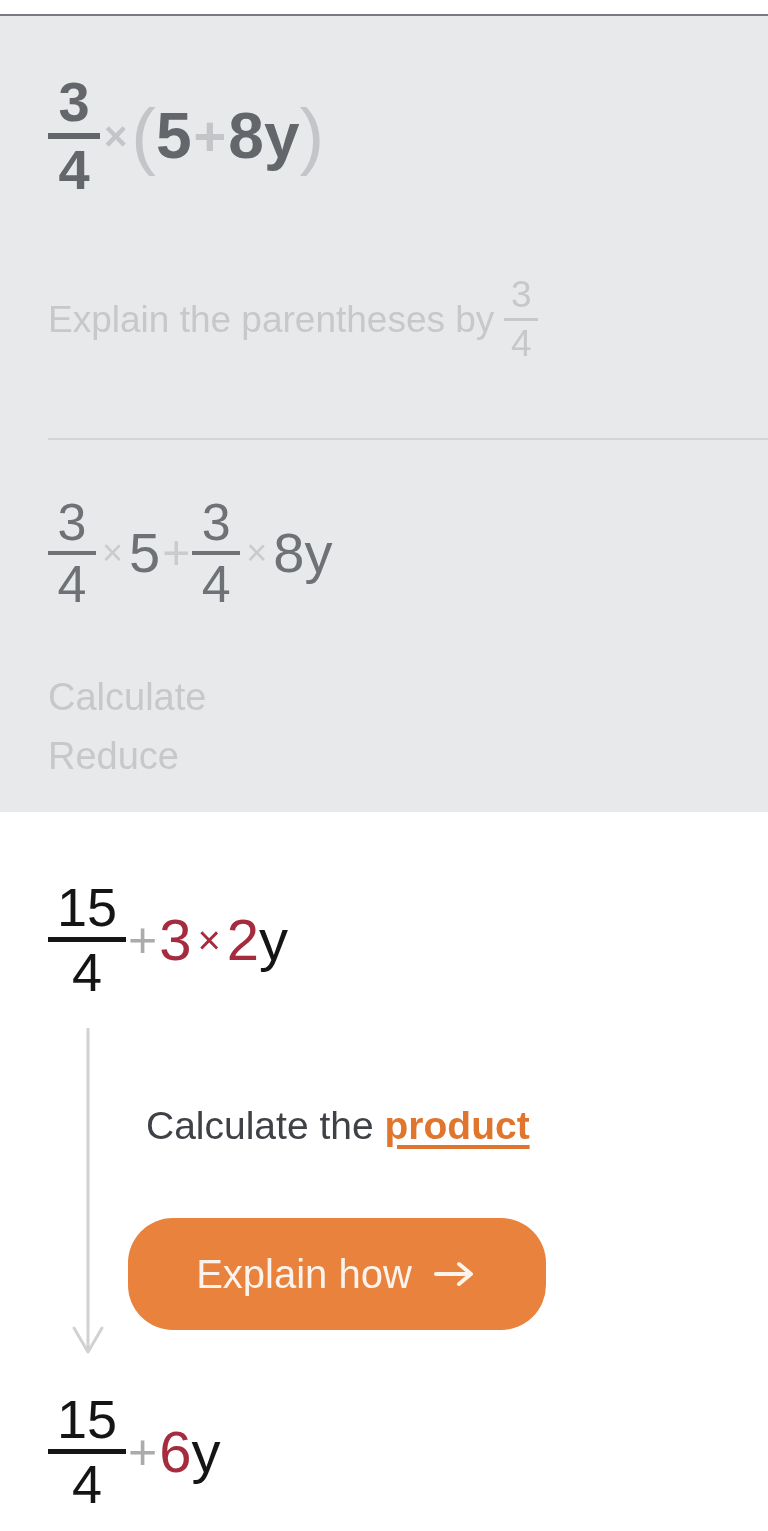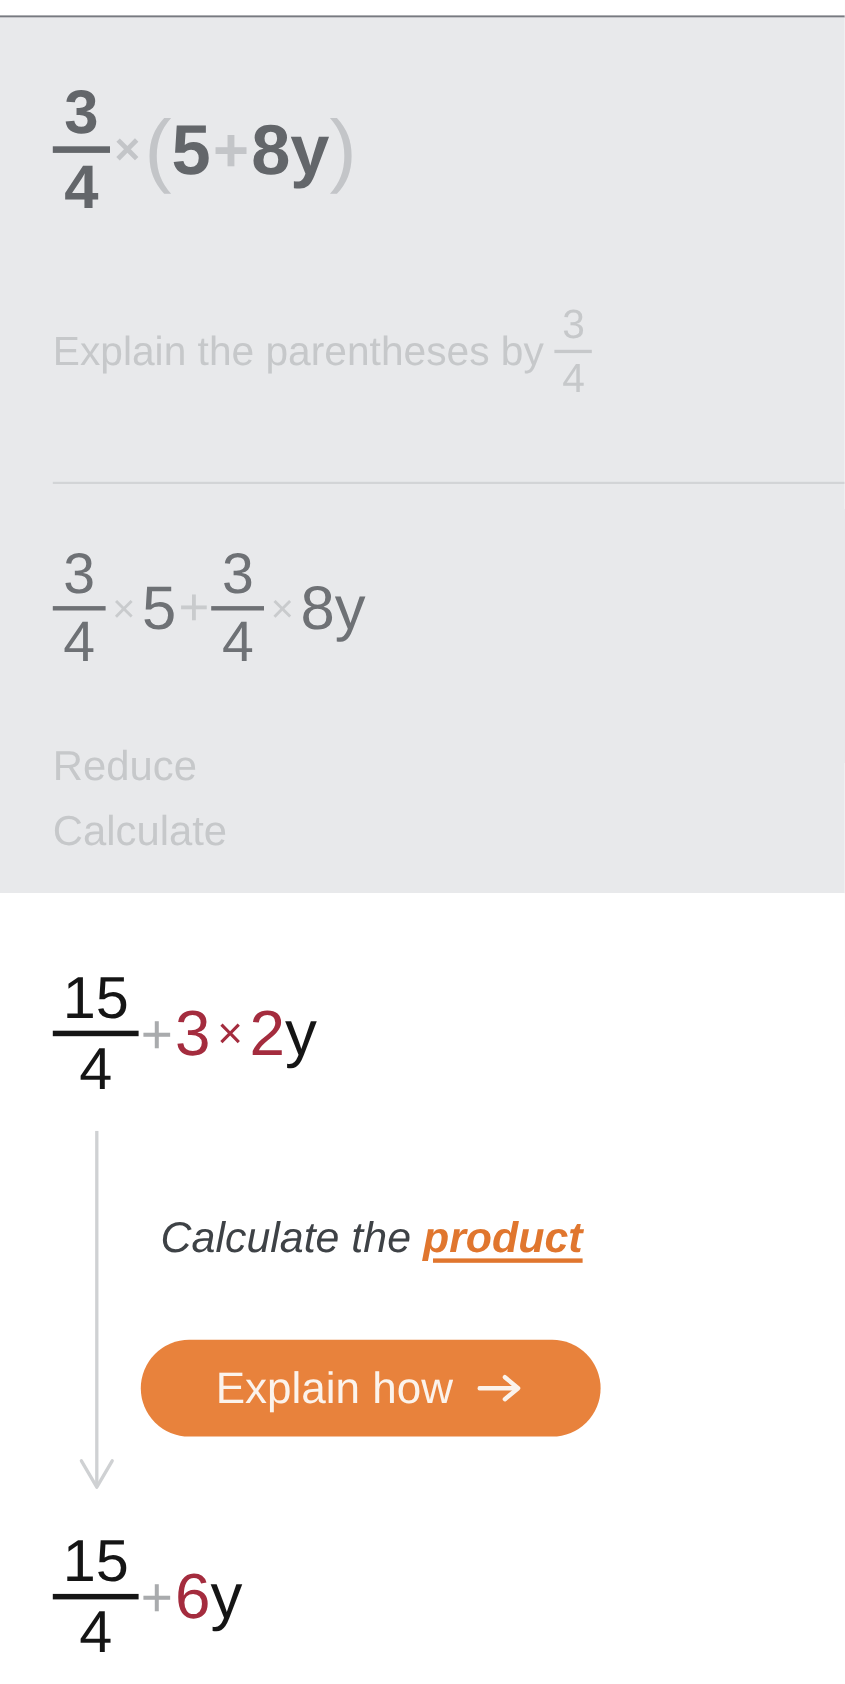--- a/index.html
+++ b/index.html
@@ -182,37 +182,36 @@
 
   
   .instruction {
     position: absolute;
     left: 146px;
     top: 1104px;
     font-size: 39px;
     color: #3e4246;
     font-weight: 400;
     white-space: nowrap;
-    font-style: italic;
   }
   .instruction .kw {
     color: #E0762E;
     font-weight: 700;
     text-decoration: underline;
     text-decoration-thickness: 4px;
     text-underline-offset: 6px;
   }
 
   
   .explain-btn {
     position: absolute;
     left: 128px;
     top: 1218px;
     width: 418px;
-    height: 88px;
+    height: 112px;
     background: #E8823C;
     border: none;
     border-radius: 45px;
     color: #FBF3EC;
     font-family: "Liberation Sans", sans-serif;
     font-size: 40px;
     font-weight: 400;
     display: flex;
     align-items: center;
     justify-content: center;
@@ -272,22 +271,22 @@
       <span class="num">3</span>
       <span class="bar"></span>
       <span class="den">4</span>
     </span>
     <span class="op op-mul">×</span>
     <span class="term">8</span>
     <span class="term">y</span>
   </div>
 
   <div class="faded-hints">
+    <div>Calculate</div>
     <div>Reduce</div>
-    <div>Calculate</div>
   </div>
 
 </div>
 
 <div class="active-section"></div>
 
 <div class="expr expr-3">
   <span class="frac">
     <span class="num">15</span>
     <span class="bar"></span>

